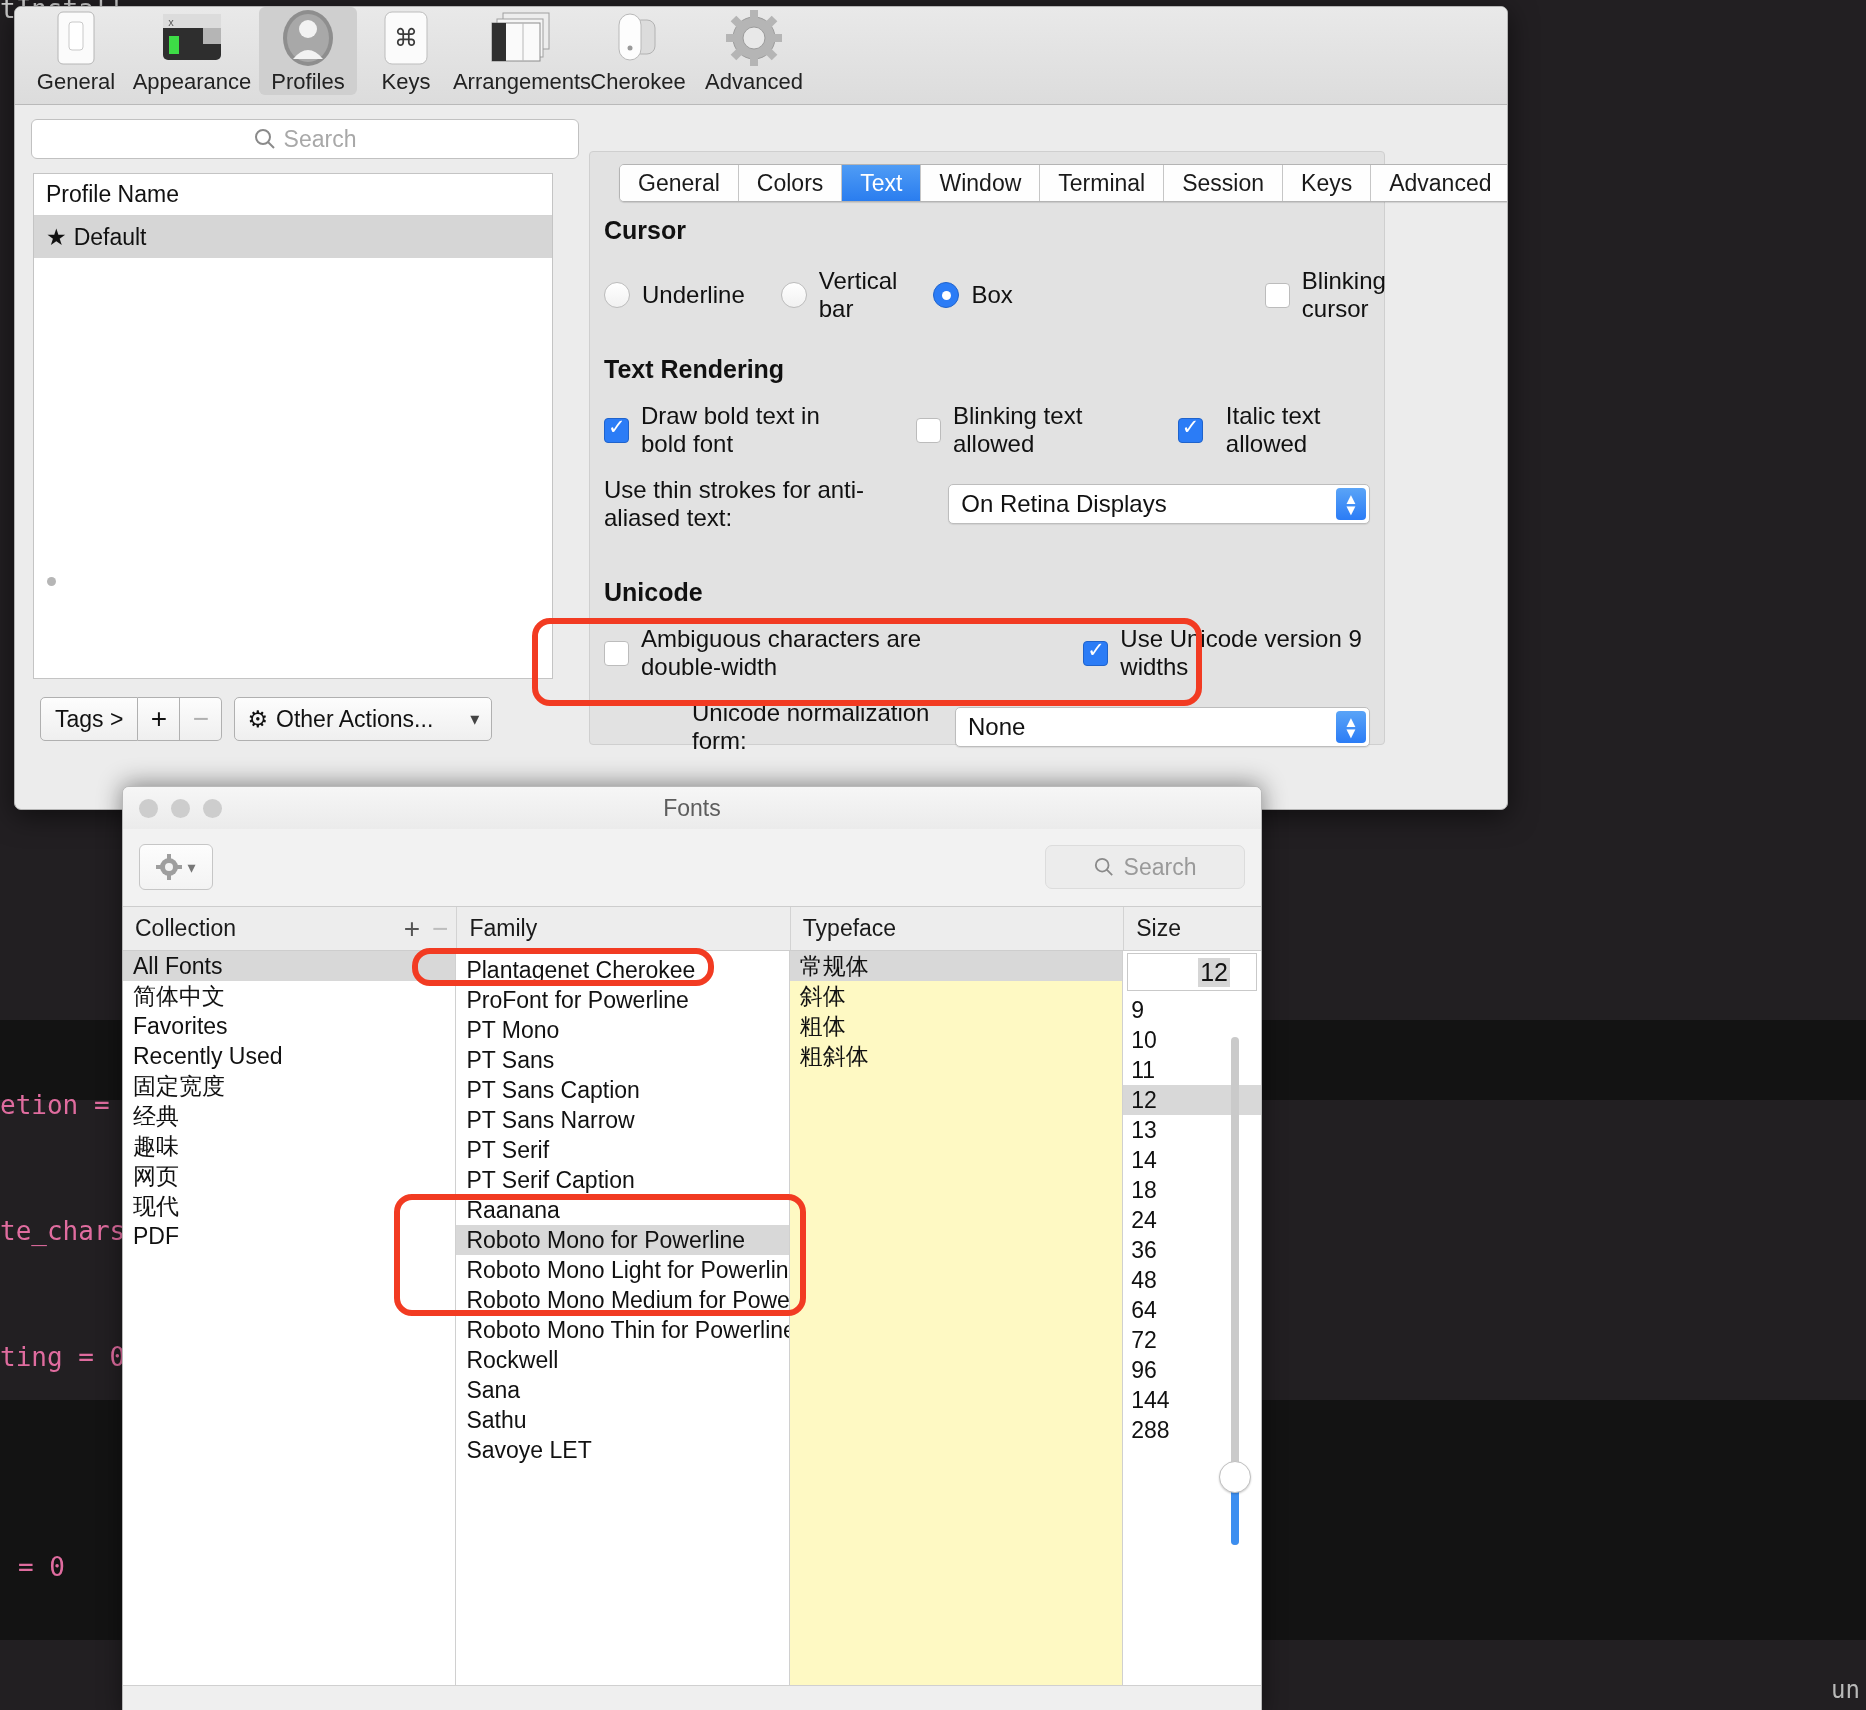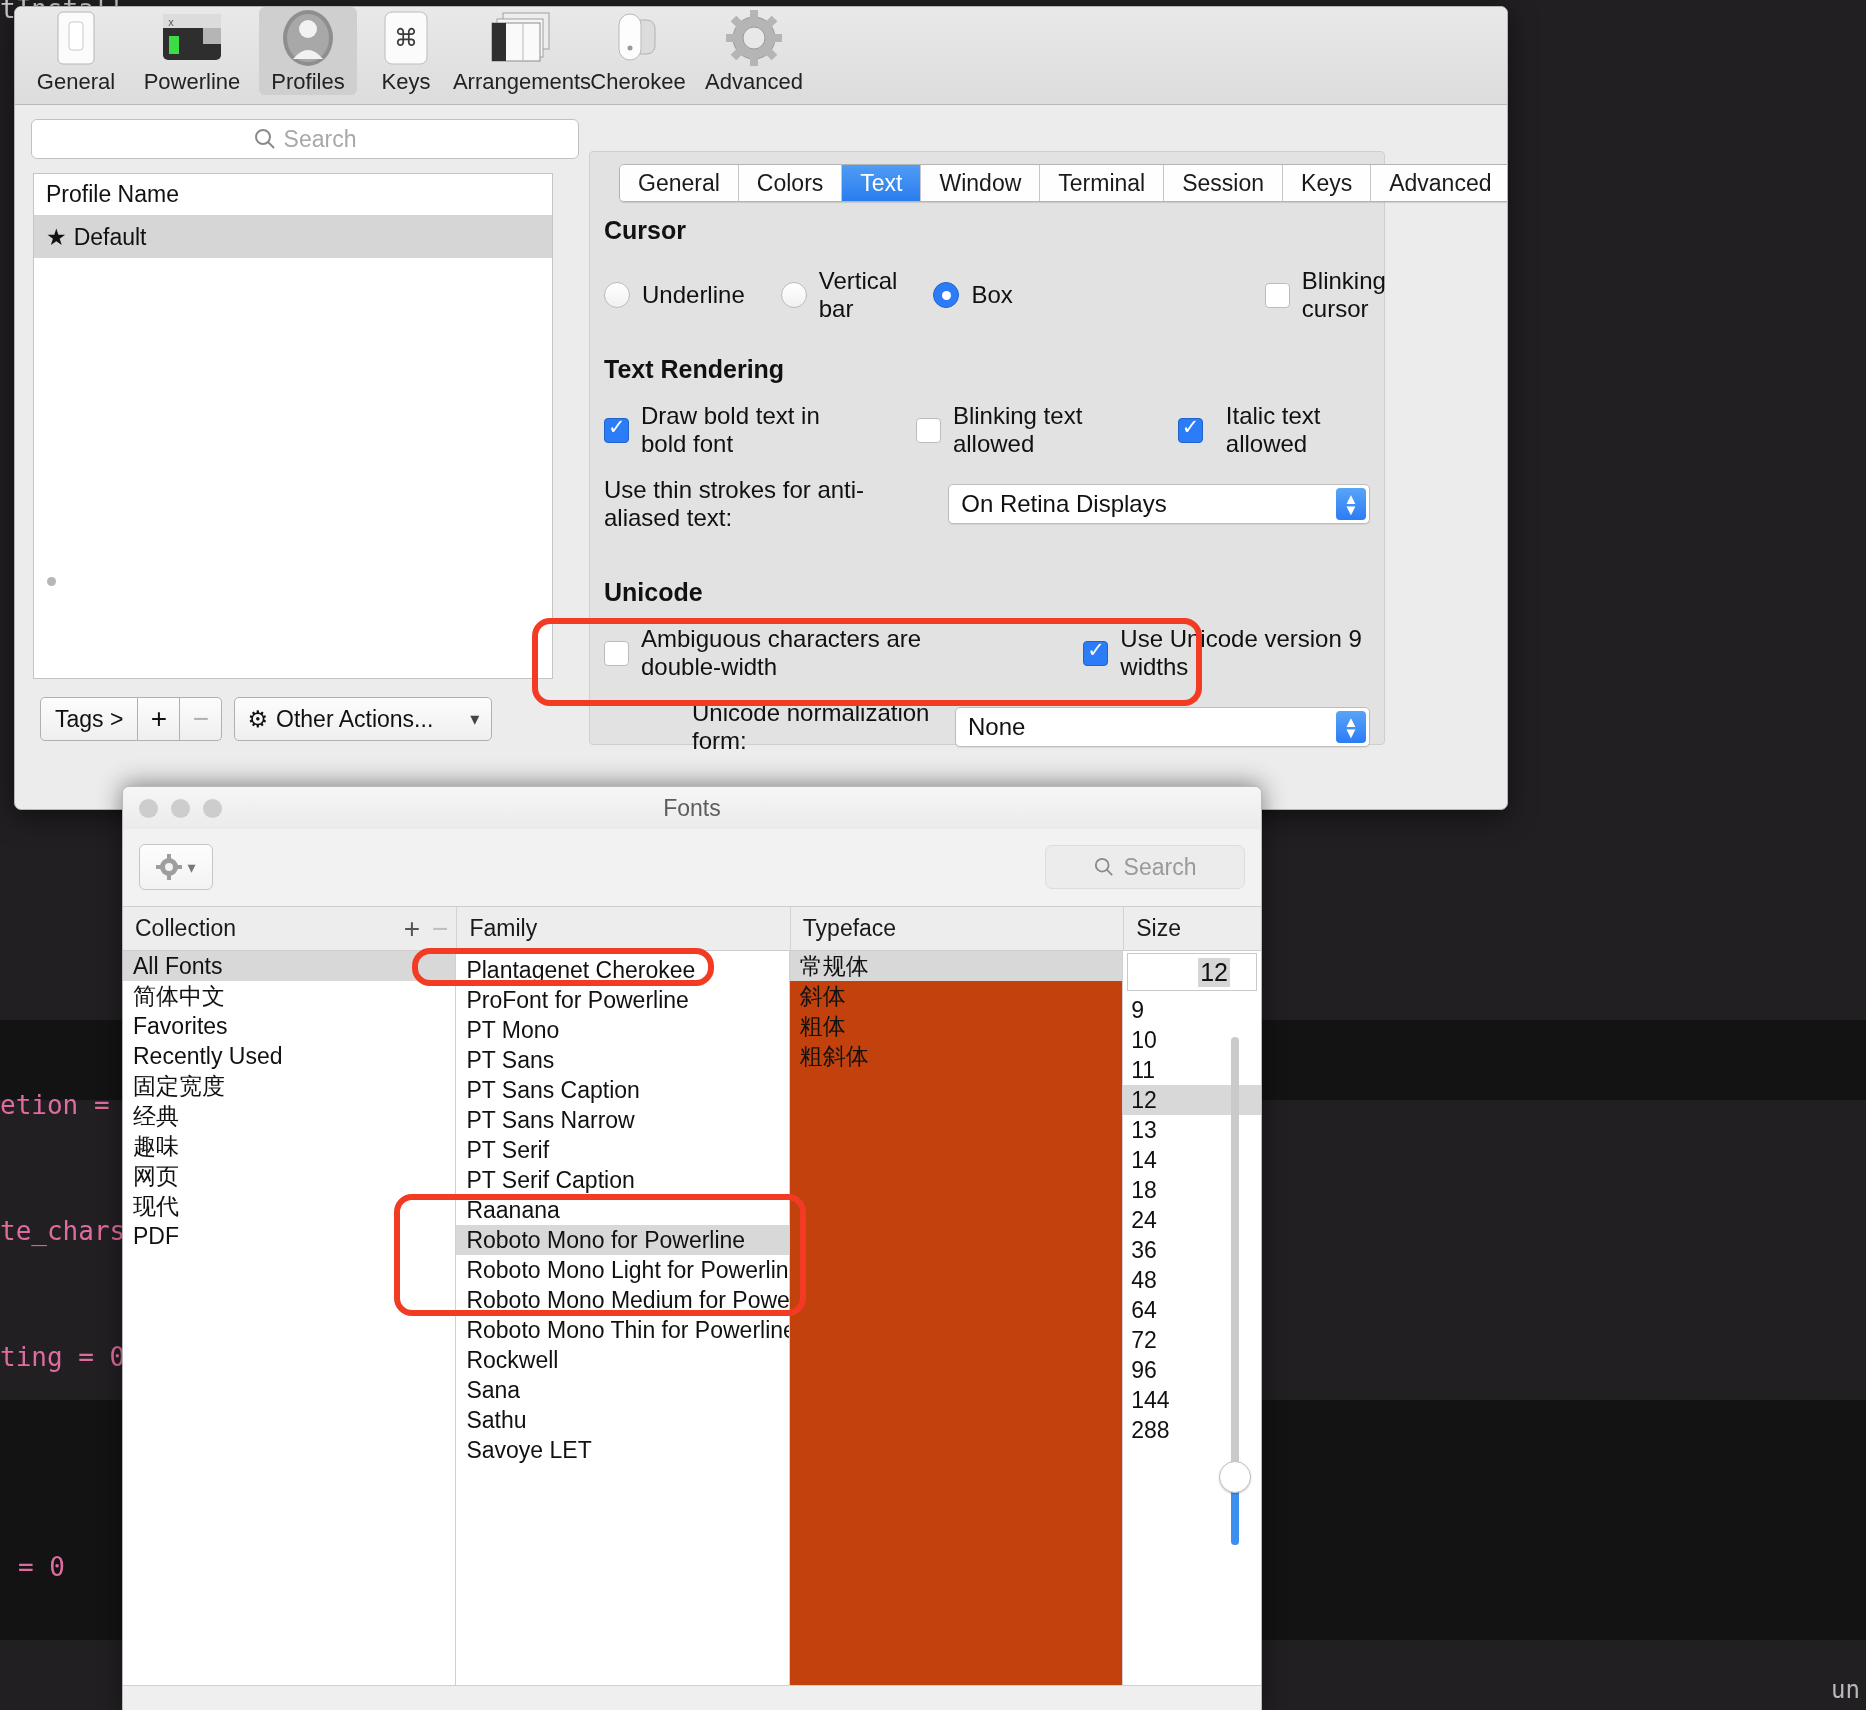--- a/index.html
+++ b/index.html
@@ -265,21 +265,21 @@
     position: absolute; right: 8px; top: 0; bottom: 0;
     display: flex; align-items: center; gap: 12px;
     font-size: 28px; color: #555;
   }
   .pm .dis { color: #bdbdbd; }
 
   .f-body { display: flex; height: 738px; background: #fff; }
   .lists-col { border-right: 1px solid #d0d0d0; overflow: hidden; }
   .col-collection { width: 334px; background: #fff; }
   .col-family { width: 334px; background: #fff; }
-  .col-typeface { width: 334px; background: #c2410c; }
+  .col-typeface { width: 334px; background: #fef9c3; }
   .col-size { width: 138px; background: #fff; position: relative; }
 
   .litem {
     height: 30px; padding-left: 10px; display: flex; align-items: center;
     font-size: 23px; color: #111; white-space: nowrap;
   }
   .litem.sel { background: #d8d8d8; }
   .f-family-list { padding-top: 4px; }
   .size-field {
     height: 38px; margin: 2px 4px 0 4px;
@@ -344,21 +344,21 @@
     <div class="tbitem wide">
       <div class="tbicon">
         <svg width="62" height="56" viewBox="0 0 62 56">
           <rect x="2" y="4" width="58" height="46" rx="5" fill="#2e2e2e"></rect>
           <rect x="2" y="4" width="58" height="14" fill="#dcdcdc"></rect>
           <rect x="42" y="18" width="18" height="16" fill="#b5b5b5"></rect>
           <text x="7" y="16" font-size="10" fill="#555" font-family="monospace">x</text>
           <rect x="8" y="26" width="10" height="18" fill="#3ddc46"></rect>
         </svg>
       </div>
-      <div class="tblabel">Powerline</div>
+      <div class="tblabel">Appearance</div>
     </div>
 
     <div class="tbitem selected">
       <div class="tbicon">
         <svg width="58" height="58" viewBox="0 0 58 58">
           <ellipse cx="29" cy="29" rx="25" ry="28" fill="#8e8e8e"></ellipse>
           <ellipse cx="29" cy="29" rx="21" ry="24" fill="#a8a8a8"></ellipse>
           <circle cx="29" cy="20" r="9" fill="#f2f2f2"></circle>
           <path d="M14 50 q15 -18 30 0 z" fill="#f2f2f2"></path>
         </svg>

